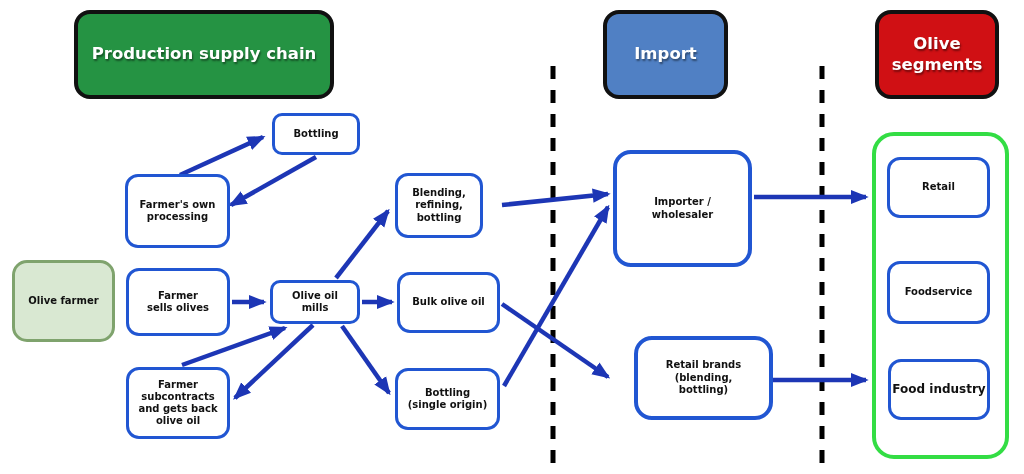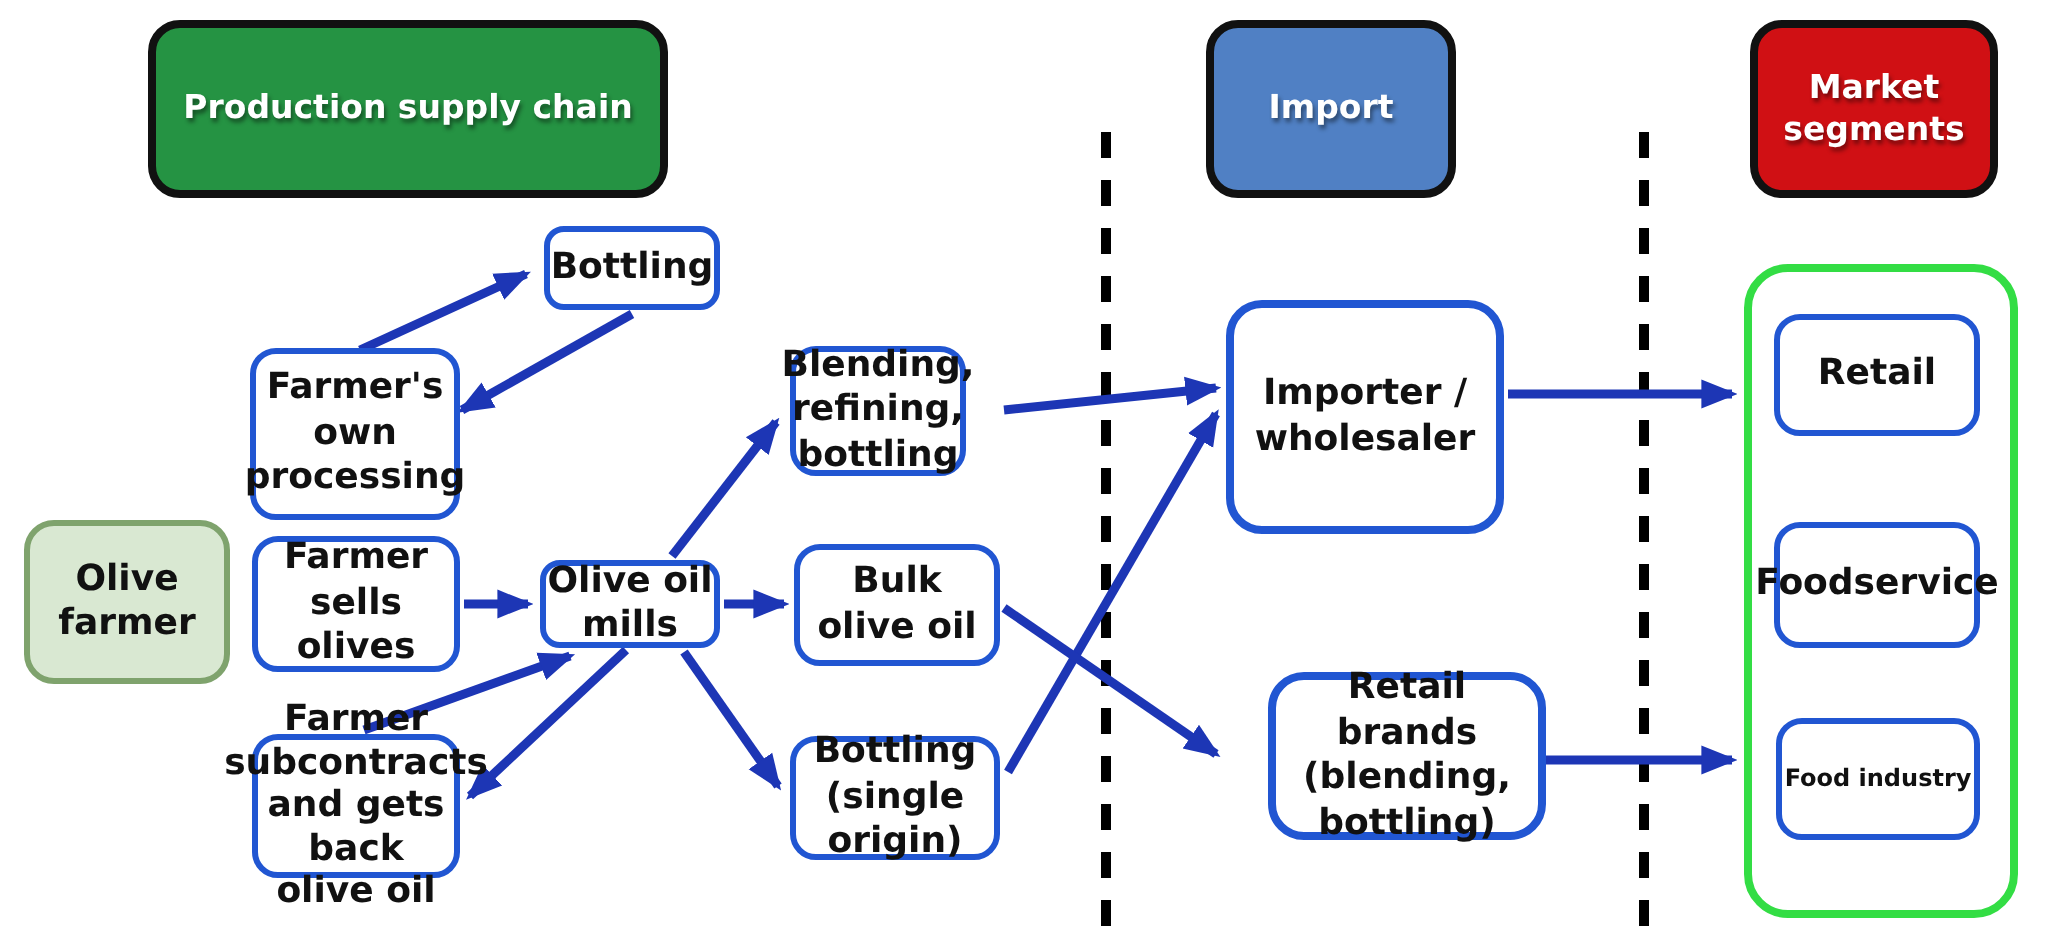--- a/index.html
+++ b/index.html
@@ -11,39 +11,39 @@
   .arrow { stroke:var(--arrow,#1d36b5); stroke-width:4.5; }
   .ah { fill:var(--arrow,#1d36b5); }
   .sep { stroke:var(--separator,#000); stroke-width:5; stroke-dasharray:13 11; }
 
   .node {
     position:absolute; box-sizing:border-box;
     background:var(--node-fill,#fff);
     border:3.5px solid var(--node-border,#2156d2);
     border-radius:13px;
     display:flex; align-items:center; justify-content:center;
-    text-align:center; font-weight:bold; font-size:18px; line-height:1.25;
+    text-align:center; font-weight:bold; font-size:10px; line-height:1.25;
     color:var(--text,#111); white-space:pre-line;
   }
   .header {
     position:absolute; box-sizing:border-box;
     border:4px solid var(--header-border,#111);
     border-radius:16px; color:#fff;
     display:flex; align-items:center; justify-content:center;
     text-align:center; font-weight:bold; font-size:16.5px; line-height:1.25;
     white-space:pre-line;
     text-shadow:1px 2px 2px rgba(0,0,0,0.45);
   }
   #h-production { left:74px;  top:10px; width:260px; height:89px; background:var(--header-green,#259343); }
   #h-import     { left:603px; top:10px; width:125px; height:89px; background:var(--header-blue,#5080c4); }
   #h-market     { left:875px; top:10px; width:124px; height:89px; background:var(--header-red,#d01014); }
 
   #n-olive-farmer { left:12px;  top:260px; width:103px; height:82px;
       background:var(--farmer-fill,#d9e8d2); border:3px solid var(--farmer-border,#7fa36d); border-radius:15px; }
-  #n-processing   { left:125px; top:174px; width:105px; height:86px; }
+  #n-processing   { left:125px; top:174px; width:105px; height:74px; }
   #n-bottling     { left:272px; top:113px; width:88px;  height:42px; border-radius:10px; }
   #n-sells        { left:126px; top:268px; width:104px; height:68px; }
   #n-subcontracts { left:126px; top:367px; width:104px; height:72px; line-height:1.2; }
   #n-mills        { left:270px; top:280px; width:90px;  height:44px; border-radius:10px; }
   #n-blending     { left:395px; top:173px; width:88px; height:65px; }
   #n-bulk         { left:397px; top:272px; width:103px; height:61px; }
   #n-bottling-so  { left:395px; top:368px; width:105px; height:62px; }
   #n-importer     { left:613px; top:150px; width:139px; height:117px; border-width:4px; border-radius:18px; }
   #n-retail-brands{ left:634px; top:336px; width:139px; height:84px; border-width:4px; border-radius:18px; }
   #segments-box   { left:872px; top:132px; width:137px; height:327px;
@@ -80,21 +80,21 @@
       <line x1="753" y1="380" x2="866" y2="380" class="arrow" marker-end="url(#ah)"></line>
     </svg>
 
   <div class="header" id="h-production">
     <span>Production supply chain</span>
   </div>
   <div class="header" id="h-import">
     <span>Import</span>
   </div>
   <div class="header" id="h-market">
-    <span>Market
+    <span>Olive
 segments</span>
   </div>
 
   <div class="node" id="n-olive-farmer">
     <span>Olive farmer</span>
   </div>
   <div class="node" id="n-processing">
     <span>Farmer's own
 processing</span>
   </div>

